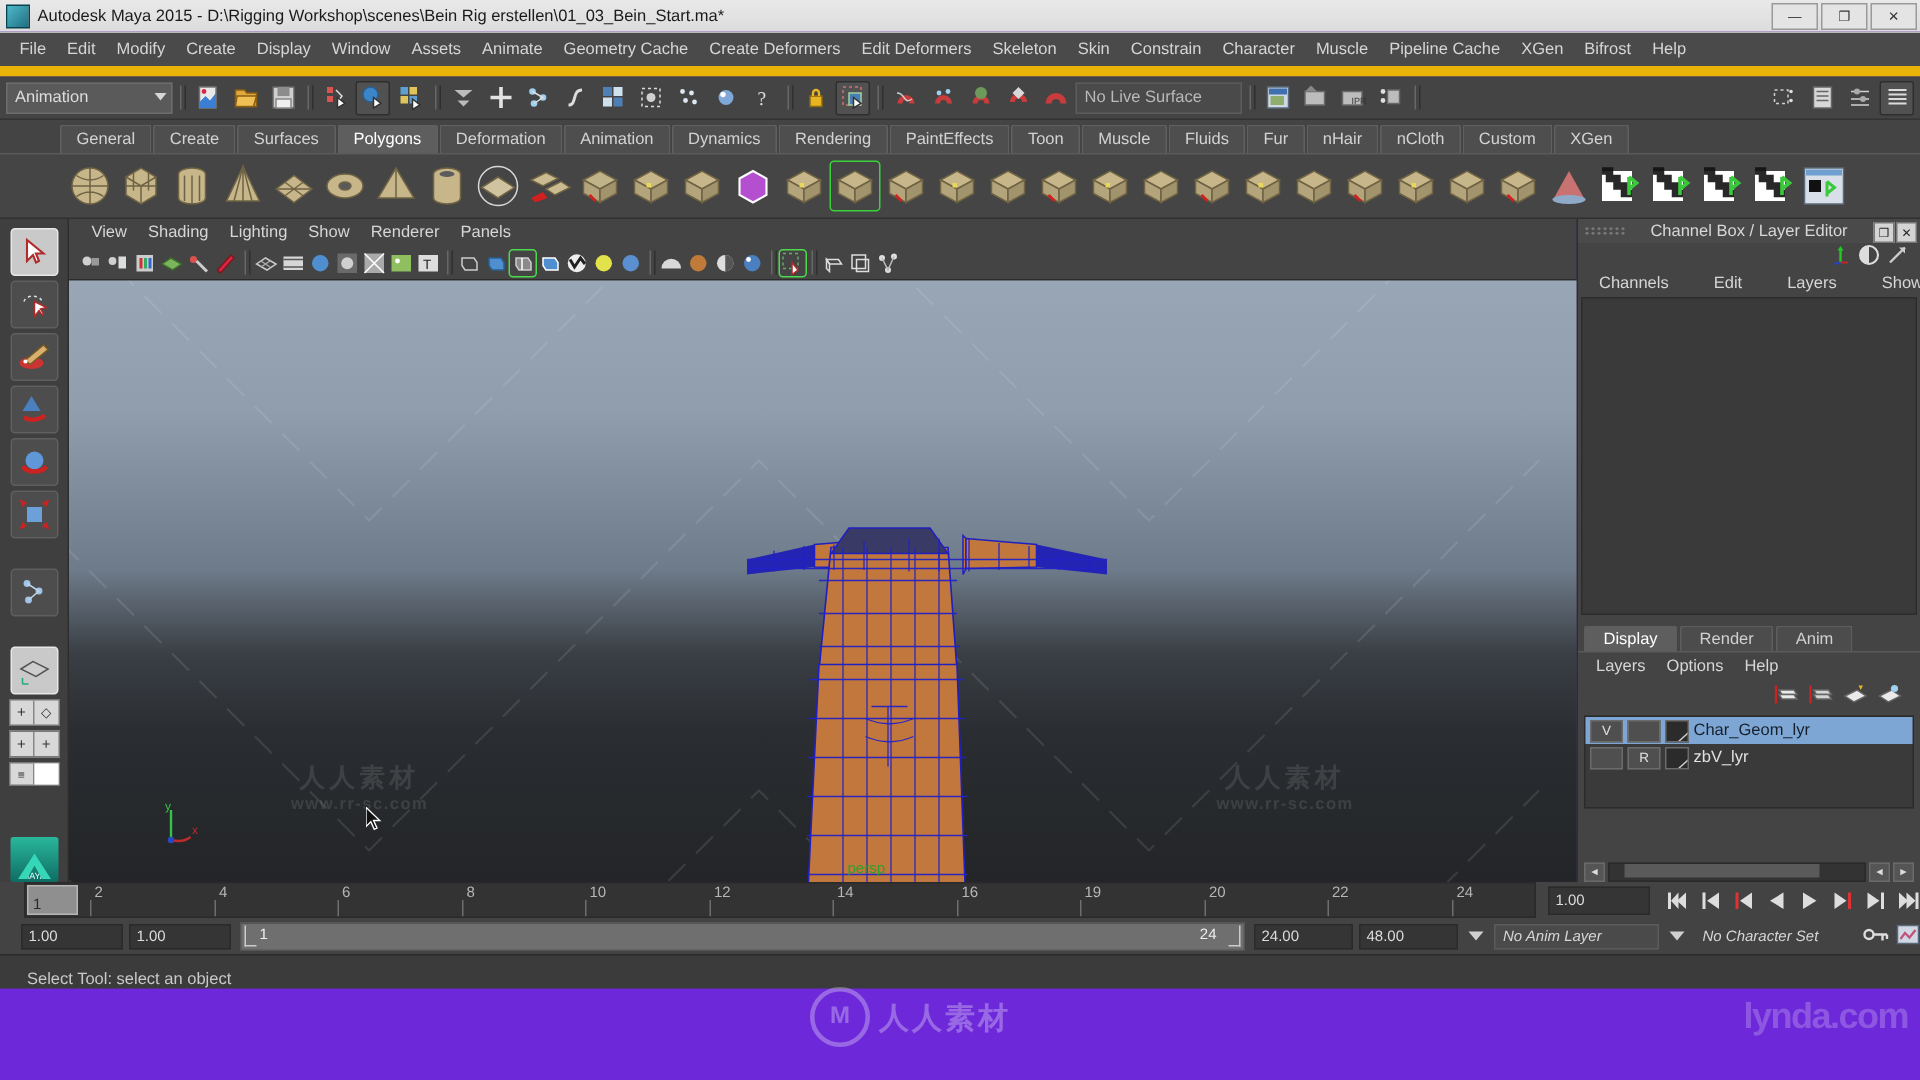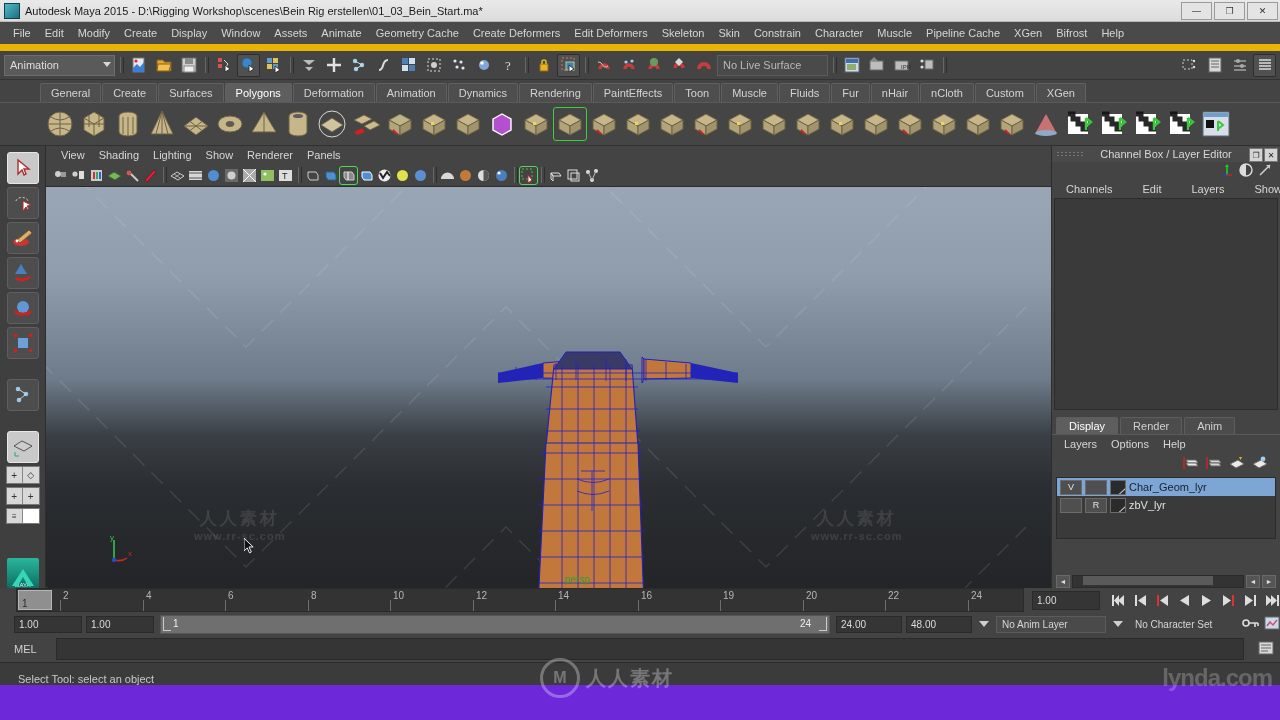--- a/index.html
+++ b/index.html
@@ -154,21 +154,21 @@
   .numfield{height:17px;background:#353535;border:1px solid #2a2a2a;
       display:flex;align-items:center;padding-left:4px;font-size:10px;color:#ddd;
       box-sizing:border-box;}
   .rangebar{flex:1;height:17px;background:#6f6f6f;border:1px solid #565656;
       position:relative;margin:0 2px;}
   .rangebar .lab{position:absolute;top:2px;font-size:10px;color:#eee;}
   .rangebar .grip{position:absolute;top:1px;width:7px;height:13px;
       border:1px solid #ccc;border-top:none;}
   .combo{height:17px;background:#4a4a4a;border:1px solid #5b5b5b;
       display:flex;align-items:center;padding-left:5px;font-size:10px;color:#d6d6d6;
-      box-sizing:border-box;}
+      box-sizing:border-box;font-style:italic;}
   .dnarrow{width:0;height:0;border-left:5px solid transparent;
       border-right:5px solid transparent;border-top:6px solid #cfcfcf;margin:0 3px;}
 
   .melrow{height:26px;background:#434343;display:flex;align-items:center;
       padding-left:14px;gap:8px;}
   .melbl{font-size:11px;color:#d0d0d0;width:34px;}
   .melinput{flex:1;height:18px;background:#353535;border:1px solid #2a2a2a;
       margin-right:6px;}
   .statusbar{height:22px;background:#3b3b3b;border-top:1px solid #2c2c2c;
       display:flex;align-items:flex-end;padding-left:18px;font-size:11px;color:#c9c9c9;}
@@ -1093,28 +1093,20 @@
     <span><svg width="18" height="14" viewBox="0 0 18 14">
           <circle cx="4" cy="7" r="3" fill="none" stroke="#ddd" stroke-width="1.6"></circle>
           <path d="M7 7h9M13 7v4M16 7v3" stroke="#ddd" stroke-width="1.6"></path>
         </svg></span>
     <span><svg width="16" height="14" viewBox="0 0 16 14">
           <rect x="1" y="1" width="14" height="12" fill="#cfd8e4" stroke="#5a6a7a"></rect>
           <path d="M3 10l3-4 3 3 4-5" stroke="#c2527a" stroke-width="1.5" fill="none"></path>
         </svg></span>
   </div>
 
-  <div class="melrow">
-    <span class="melbl">MEL</span>
-    <input class="melinput" type="text" style="color: rgb(221, 221, 221); font-family: &quot;Liberation Sans&quot;, sans-serif; font-size: 11px; padding-left: 4px;" placeholder="">
-    <span style="margin-right:6px"><svg width="16" height="14" viewBox="0 0 16 14">
-          <rect x="1" y="1" width="14" height="12" fill="#d8d8d8" stroke="#666"></rect>
-          <path d="M3 4h10M3 7h10M3 10h7" stroke="#666"></path>
-        </svg></span>
-  </div>
 
   <div class="statusbar">
     <span>Select Tool: select an object</span>
   </div>
 
   <div class="bigwm">
     <div class="ring">M</div>
     <div class="cn">人人素材</div>
   </div>
   <div class="lyndawm">lynda.com</div>

